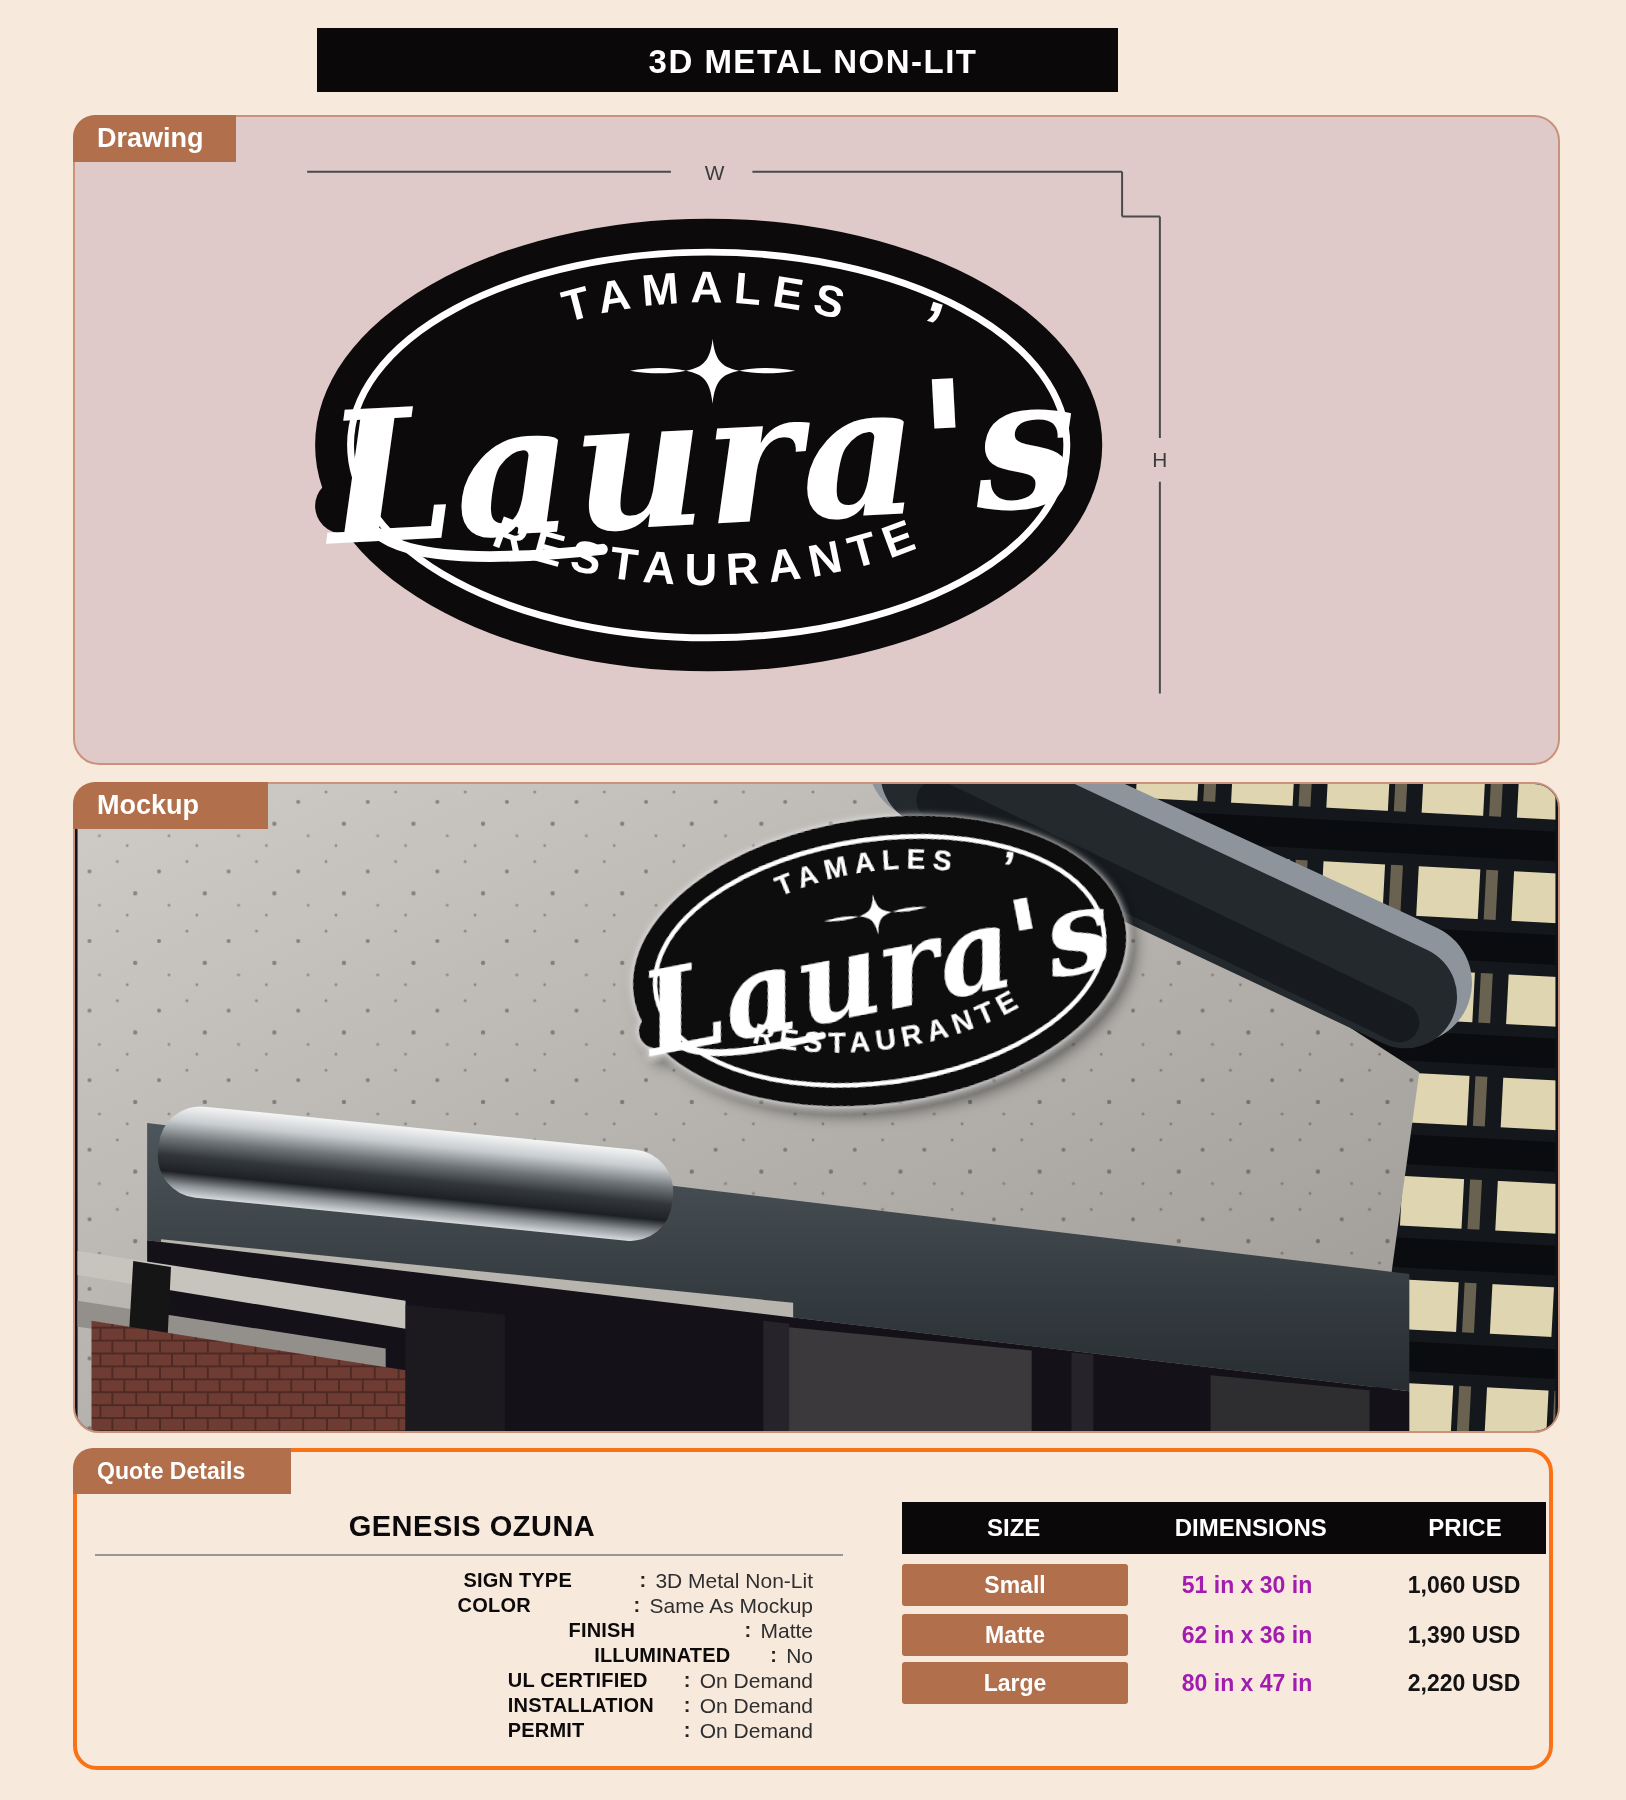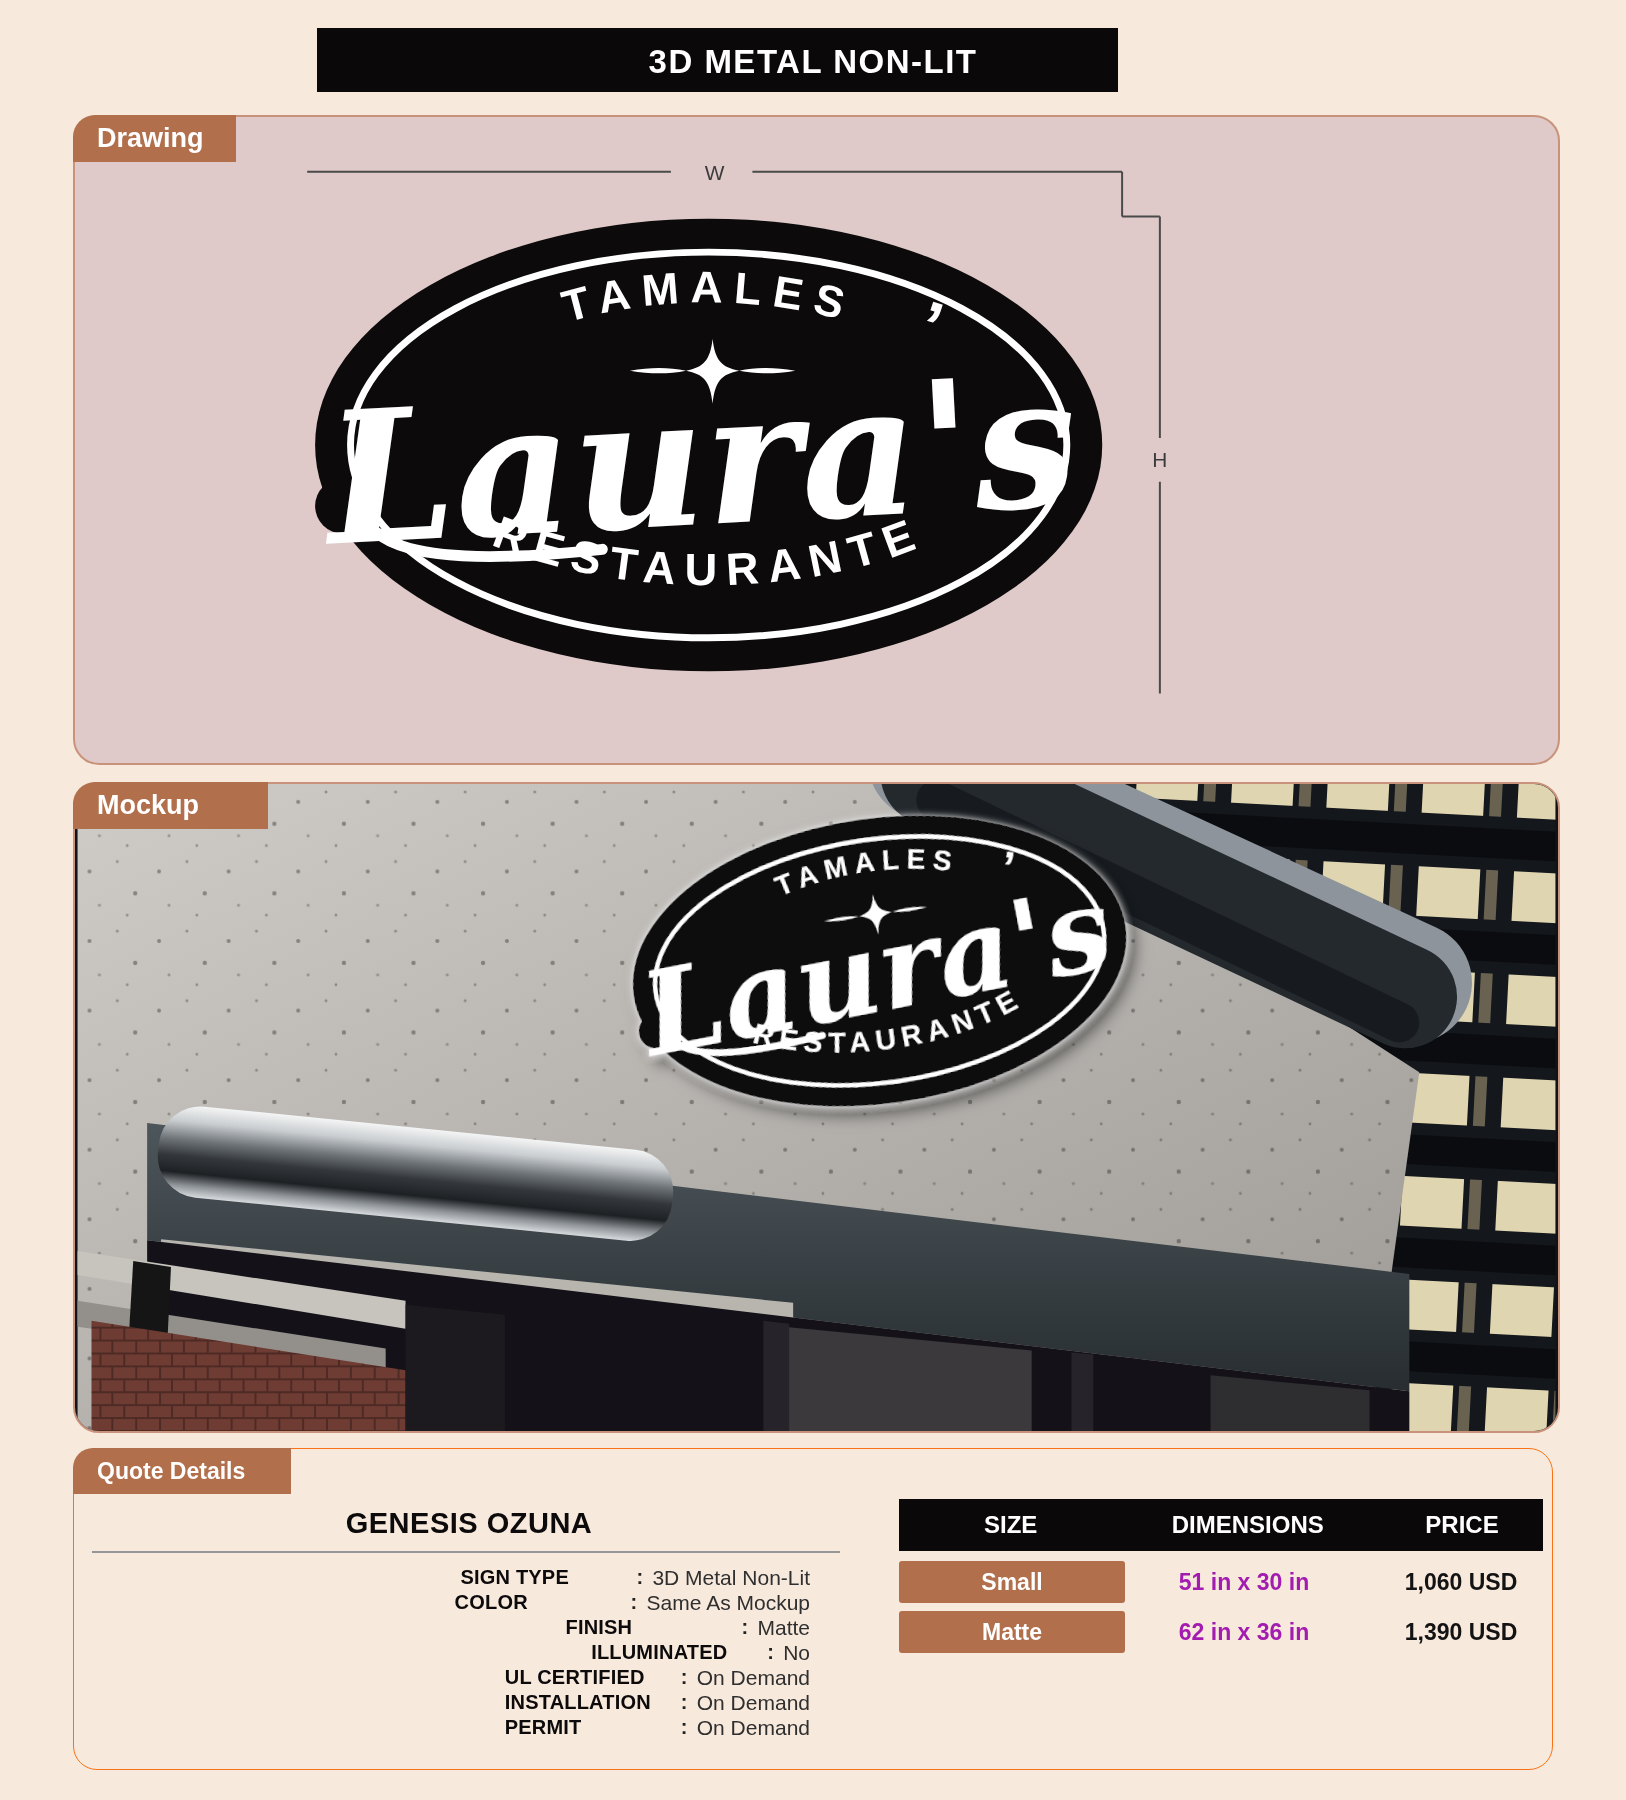--- a/index.html
+++ b/index.html
@@ -26,21 +26,21 @@
     font-size:27px;border-radius:22px 0 0 0;}
   .tab-quote{left:73px;top:1448px;width:218px;height:46px;line-height:46px;
     font-size:23px;border-radius:20px 0 0 0;}
 
   
   .panel-drawing{left:73px;top:115px;width:1487px;height:650px;
     background:#dfcac9;border:2px solid #c9927a;border-radius:26px;box-sizing:border-box;}
   .panel-mockup{left:73px;top:782px;width:1487px;height:651px;
     border:2px solid #c9927a;border-radius:26px;box-sizing:border-box;overflow:hidden;background:#101318;}
   .panel-quote{left:73px;top:1448px;width:1480px;height:322px;
-    background:#f8e9dd;border:1px solid #f97316;border-radius:24px;box-sizing:border-box;}
+    background:#f8e9dd;border:4px solid #f97316;border-radius:24px;box-sizing:border-box;}
 
   .panel-drawing svg,.panel-mockup svg{display:block;width:100%;height:100%;}
 
   
   .customer{left:30px;top:58px;width:730px;text-align:center;
     font-size:29px;font-weight:800;letter-spacing:.5px;color:#0c0a0b;}
   .qline{left:18px;top:102px;width:748px;height:0;border-top:2px solid #979797;}
   .details{left:16px;top:116px;width:720px;}
   .qrow{display:flex;height:25px;line-height:25px;justify-content:flex-end;}
   .qlabel{width:176px;font-weight:800;font-size:20px;color:#0c0a0b;letter-spacing:.2px;}
@@ -245,14 +245,19 @@
   <div class="abs trow trow-0">
     <span class="size-btn">Small</span>
     <span class="cell-dim">51 in x 30 in</span>
     <span class="cell-price">1,060 USD</span>
   </div>
   <div class="abs trow trow-1">
     <span class="size-btn">Matte</span>
     <span class="cell-dim">62 in x 36 in</span>
     <span class="cell-price">1,390 USD</span>
   </div>
+  <div class="abs trow trow-2">
+    <span class="size-btn">Large</span>
+    <span class="cell-dim">80 in x 47 in</span>
+    <span class="cell-price">2,220 USD</span>
+  </div>
 </div>
 <div class="abs tab tab-quote">Quote Details</div>
 
 </body></html>

